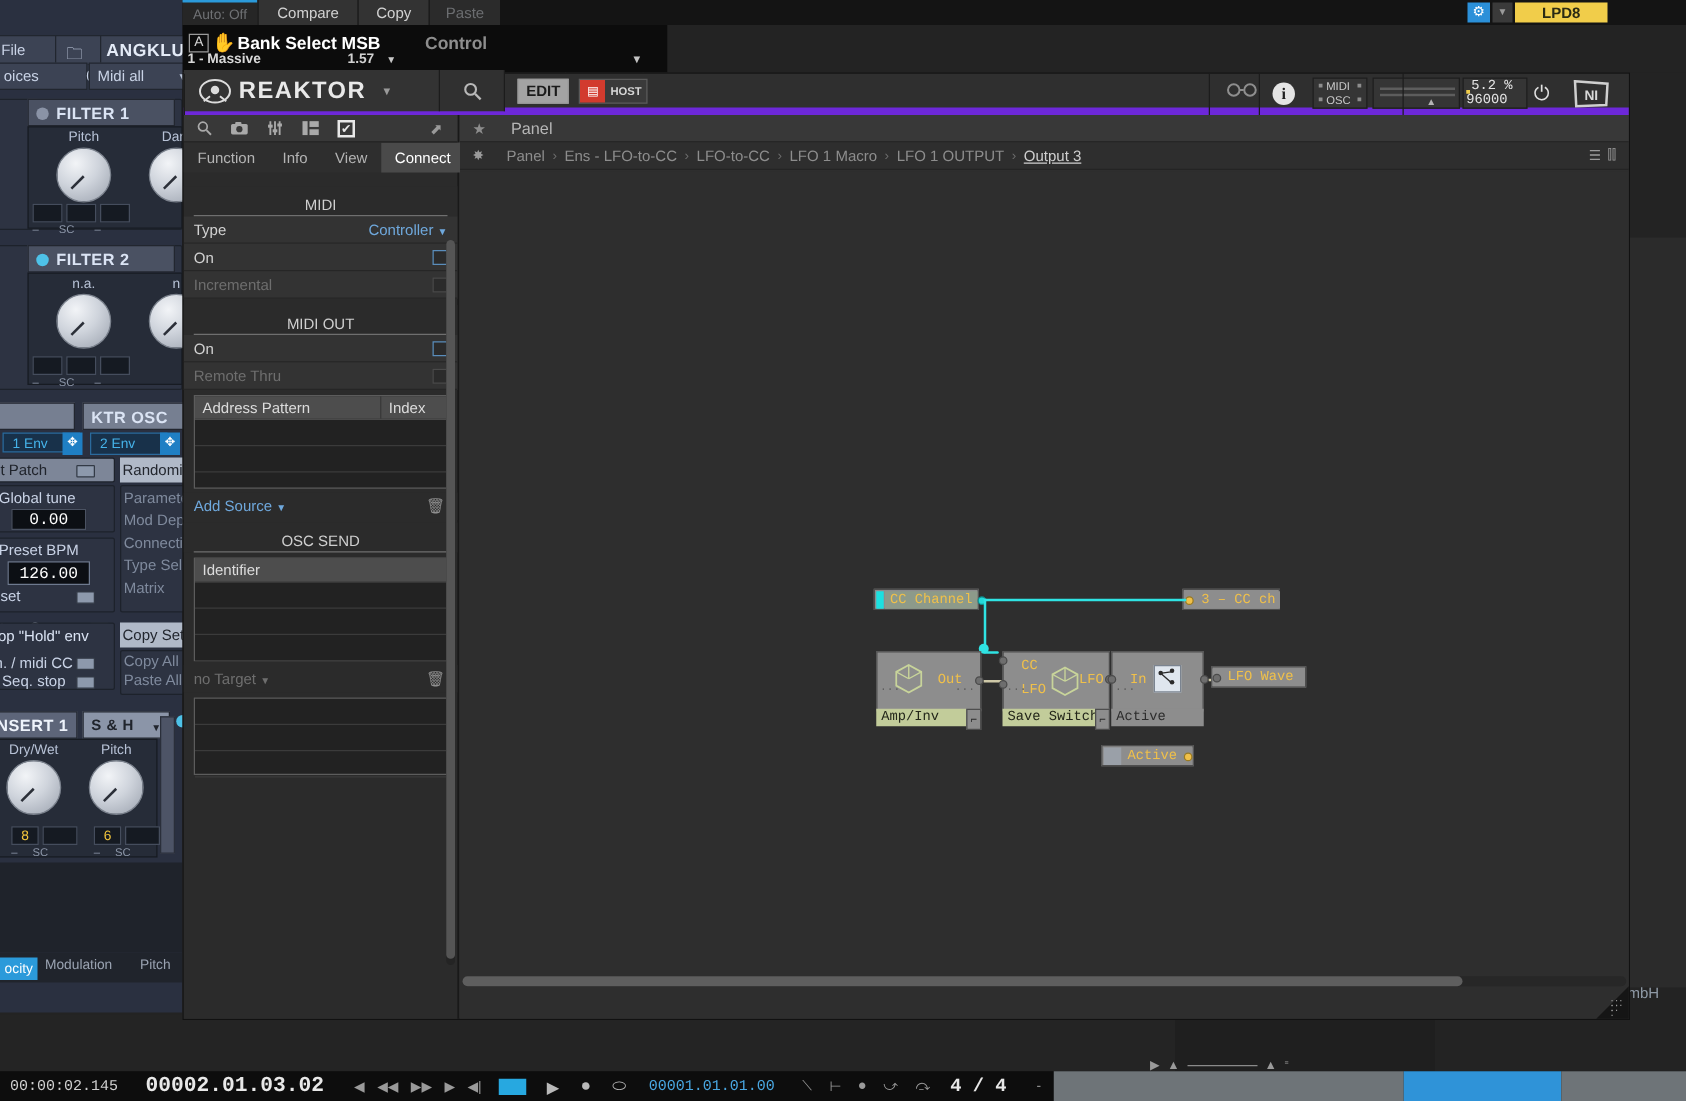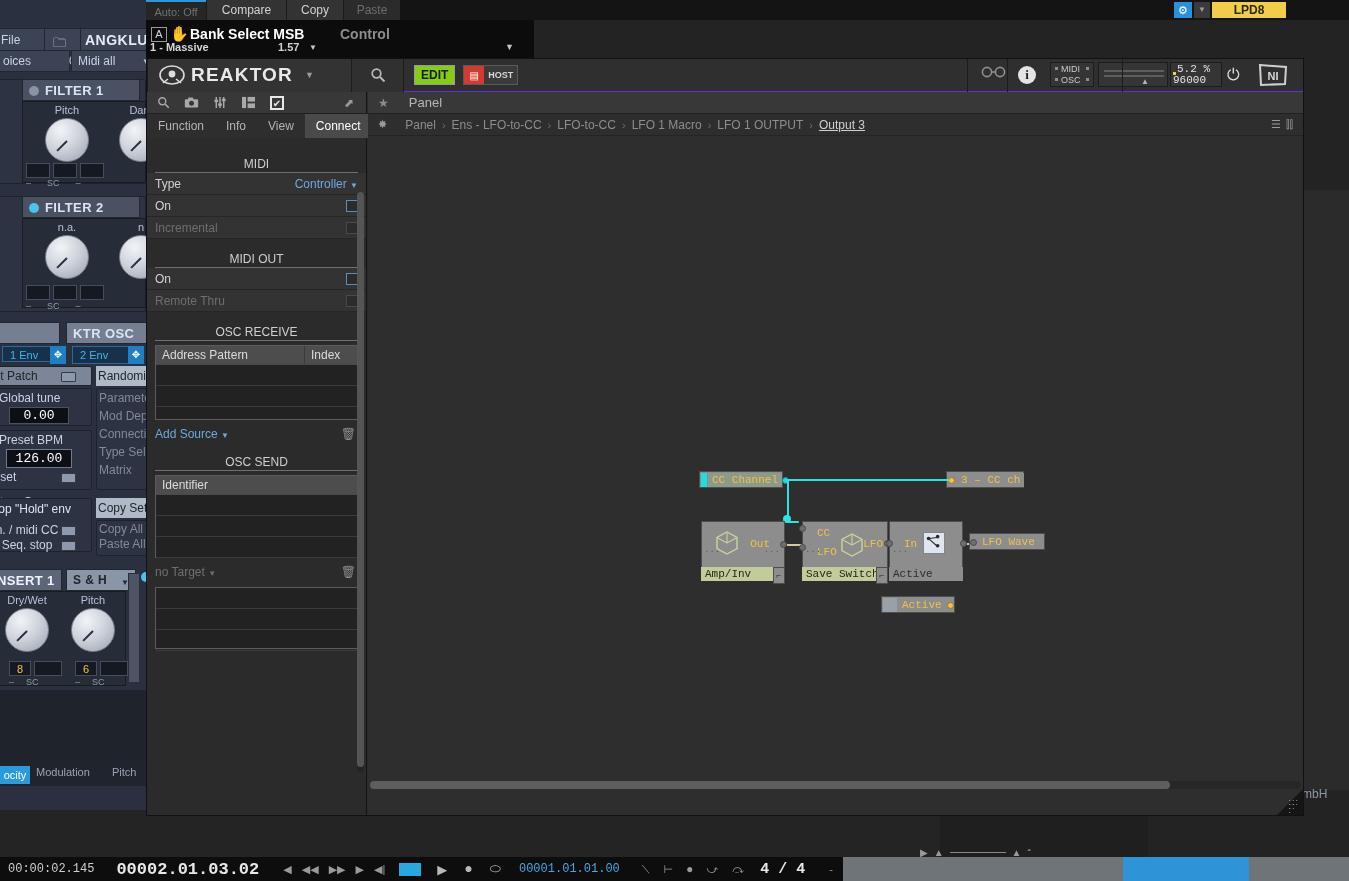--- a/index.html
+++ b/index.html
@@ -120,29 +120,29 @@
   #plug-arrow-right { left:505px; top:42px; color:#c3c3c3; font-size:9px; }
   .plug-div { top:58px; width:1px; height:5px; background:#333; }
 
   
   #reaktor {
     left:146px; top:58px; width:1158px; height:758px;
     background:#2b2b2b; border:1px solid #111;
   }
   #rk-titlebar {
     position:absolute; left:0; top:0; width:1156px; height:33px;
-    background:#2f2f2f; border-bottom:1px solid #6d28d9; display:flex; align-items:center;
+    background:#2f2f2f; border-bottom:6px solid #6d28d9; display:flex; align-items:center;
   }
   #rk-logo-zone { width:205px; height:33px; display:flex; align-items:center; background:#333333; border-right:1px solid #1c1c1c;}
   #rk-logo-mark { width:26px; height:22px; margin-left:12px; }
   #rk-wordmark { color:#e9e9e9; font-size:19px; font-weight:bold; letter-spacing:1.2px; margin-left:6px; }
   #rk-logo-caret { color:#9a9a9a; font-size:9px; margin-left:12px; }
   #rk-search-zone { width:52px; height:33px; display:flex; align-items:center; justify-content:center; background:#303030; border-right:1px solid #1c1c1c;}
   #rk-edit {
-    margin-left:10px; background:#84cc16; color:#1b1b1b; font-size:12px;
+    margin-left:10px; background:#a3a3a3; color:#1b1b1b; font-size:12px;
     font-weight:bold; padding:2px 6px; border:1px solid #9a9a9a;
   }
   #rk-save {
     margin-left:8px; display:flex; align-items:center;
     border:1px solid #5a5a5a; background:#3a3a3a;
   }
   #rk-save-ico { width:20px; height:18px; background:#d23b2e; display:flex; align-items:center; justify-content:center; color:#fff; font-size:10px;}
   #rk-save-host { color:#d6d6d6; font-size:9px; font-weight:bold; padding:0 4px; }
   #rk-snapshot {
     position:absolute; left:578px; top:62px; width:296px; height:22px;
@@ -650,23 +650,20 @@
     </div>
     <div class="row">
       <span>On</span>
       <span class="cbox"></span>
     </div>
     <div class="row dim">
       <span>Remote Thru</span>
       <span class="cbox dim"></span>
     </div>
 
-    <div class="sect-head" style="margin-top:5px;">
-      <span class="t">OSC RECEIVE</span>
-    </div>
     <div class="listbox" style="height:75px;">
       <div class="lb-head">
         <div class="c1">Address Pattern</div>
         <div class="c2">Index</div>
       </div>
       <div class="lb-row"></div>
       <div class="lb-row"></div>
     </div>
     <div class="addrow" style="margin-top:3px;">
       <span><span>Add Source</span>

